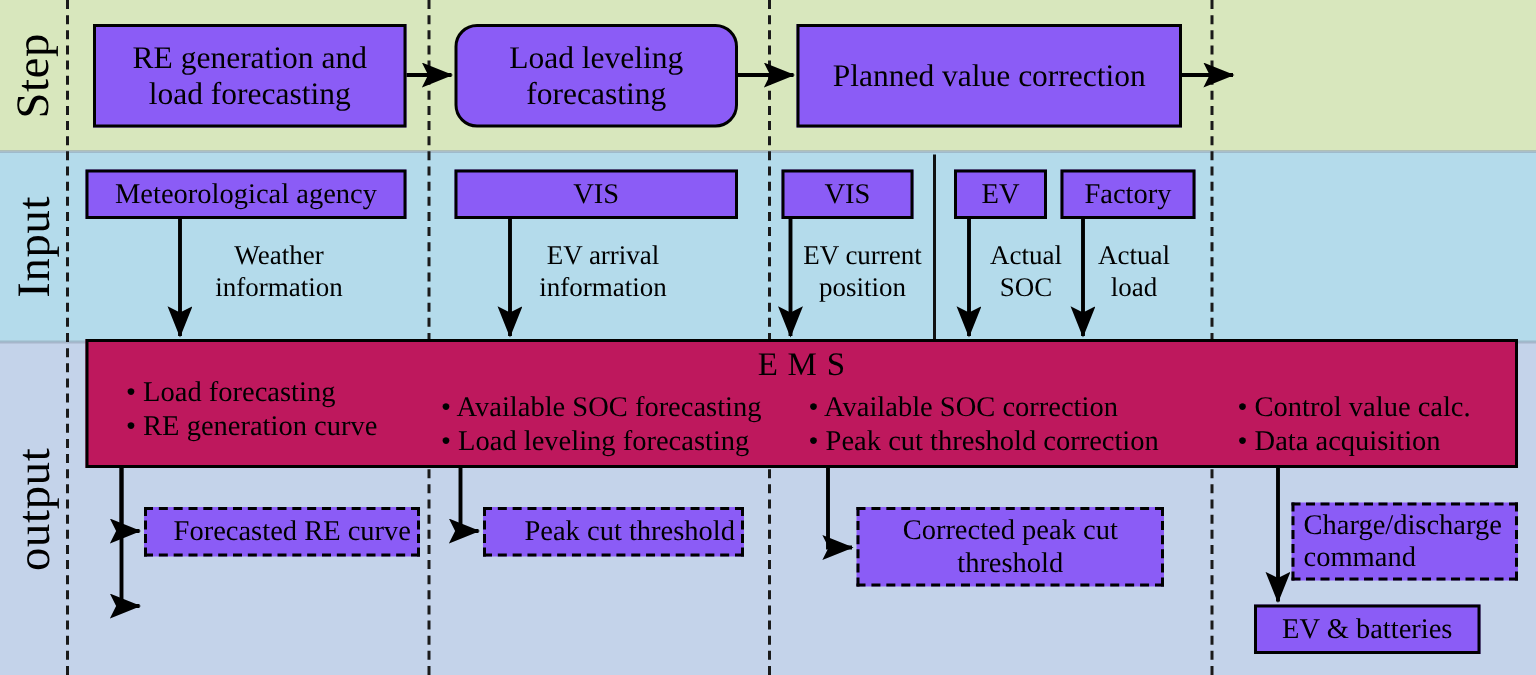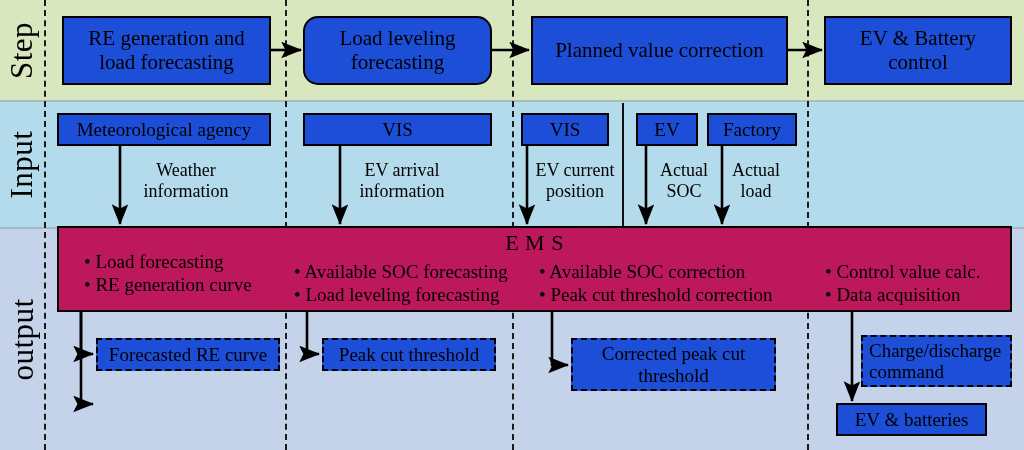--- a/index.html
+++ b/index.html
@@ -31,26 +31,26 @@
   #label-output{top:228px;height:222px;}
 
   
   .vdash{position:absolute;width:0;border-left:2px dashed #1a1a1a;}
 
   
   .vsolid{position:absolute;width:0;border-left:2px solid #111;}
 
   
   .box{
-    position:absolute;background:#1d4ed8;border:2.5px solid #000;
+    position:absolute;background:#8b5cf6;border:2.5px solid #000;
     display:flex;align-items:center;justify-content:center;
     text-align:center;color:#000;box-sizing:border-box;
     line-height:1.12;
   }
-  .box.dashed{border:2.5px dashed #000;}
+  .box.dashed{border:2.5px dashed #000;justify-content:flex-end;}
   .box .t{display:block;padding:0 4px;}
 
   .step-box{font-size:21px;}
   .input-box{font-size:19px;}
   .out-box{font-size:19px;}
 
   
   #ems{
     position:absolute;background:#be185d;border:2.5px solid #000;
     box-sizing:border-box;
@@ -101,23 +101,20 @@
   <div class="vsolid" style="left:622px; top:103px; height:125px;"></div>
 
   <div class="box step-box" style="left:62px;  top:16px; width:209px; height:69px;">
     <span class="t">RE generation and load forecasting</span>
   </div>
   <div class="box step-box" style="left:303px; top:16px; width:189px; height:69px;border-radius:15px;">
     <span class="t">Load leveling forecasting</span>
   </div>
   <div class="box step-box" style="left:531px; top:16px; width:257px; height:69px;">
     <span class="t">Planned value correction</span>
-  </div>
-  <div class="box step-box" style="left:824px; top:16px; width:188px; height:69px;">
-    <span class="t">EV &amp; Battery control</span>
   </div>
 
   <div class="box input-box" style="left:57px;  top:113px; width:214px; height:33px;">
     <span class="t">Meteorological agency</span>
   </div>
   <div class="box input-box" style="left:303px; top:113px; width:189px; height:33px;">
     <span class="t">VIS</span>
   </div>
   <div class="box input-box" style="left:521px; top:113px; width:88px;  height:33px;">
     <span class="t">VIS</span>

